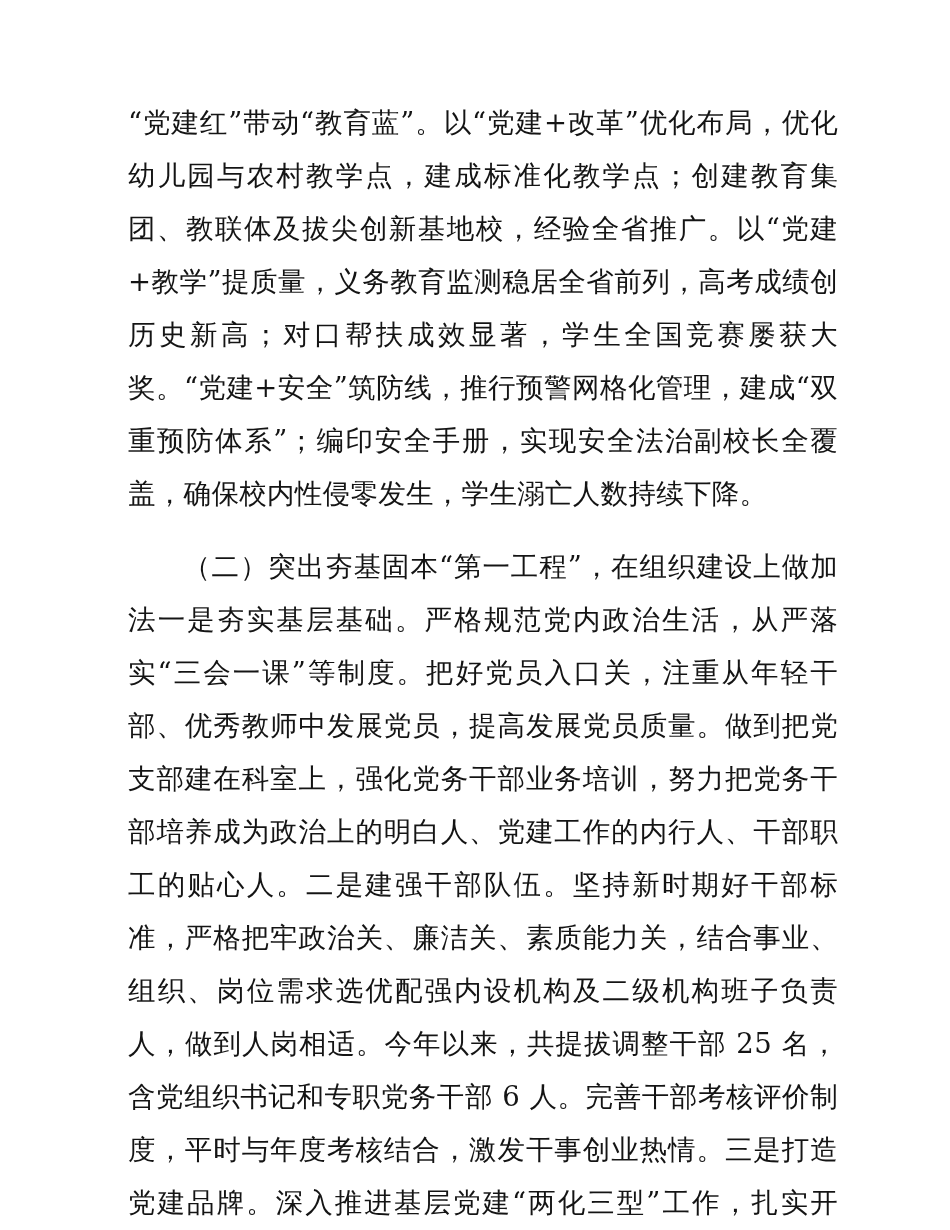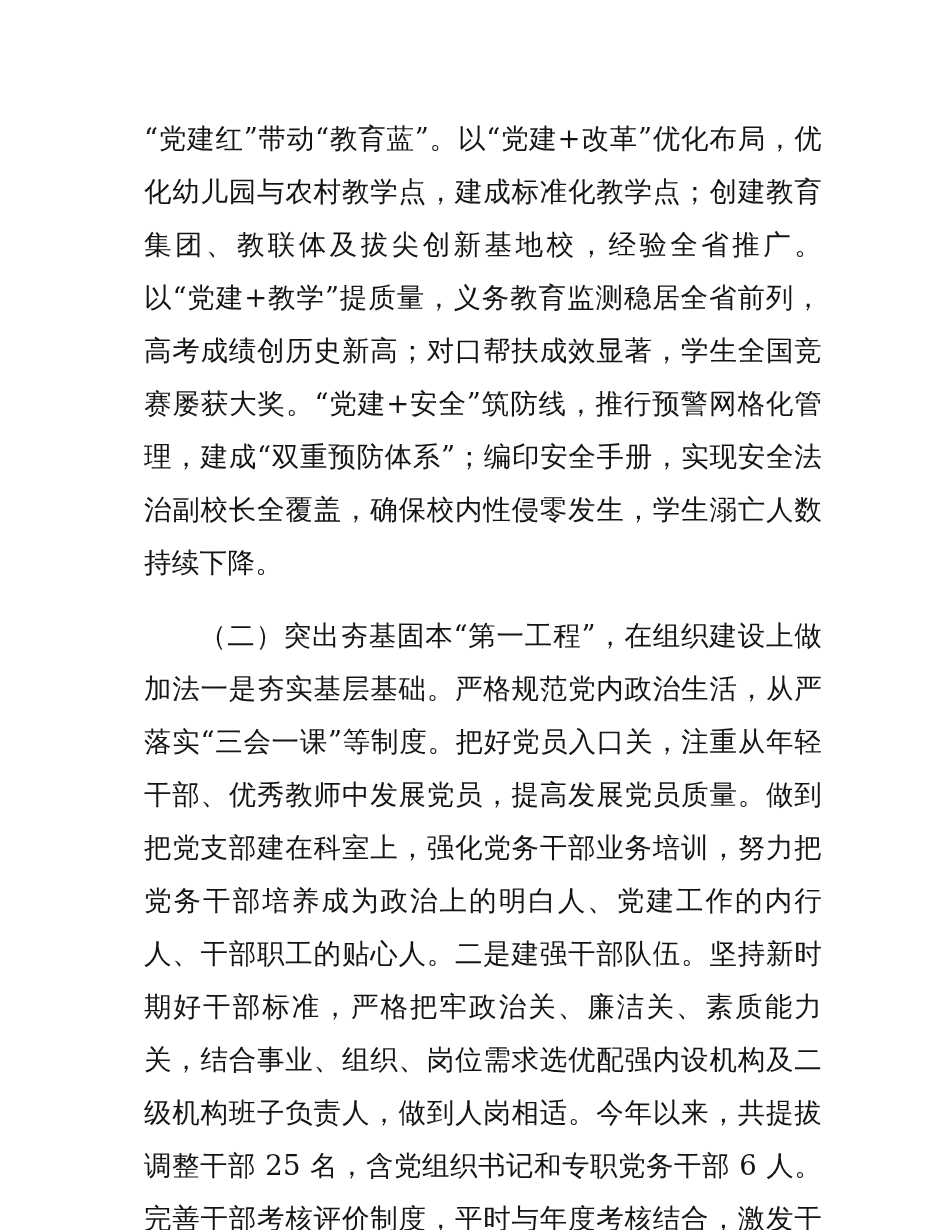--- a/index.html
+++ b/index.html
@@ -23,21 +23,21 @@
   }
   .doc-body {
     font-size: 27.5px;
     line-height: 53px;
     text-align: justify;
     text-justify: inter-ideograph;
     letter-spacing: 0.3px;
     color: #141414;
   }
   .para {
-    margin: 16px;
+    margin: 0;
     text-indent: 0;
   }
   .para + .para {
     margin-top: 20px;
   }
   .para-indent {
     text-indent: 2em;
   }
 </style>
 </head>

